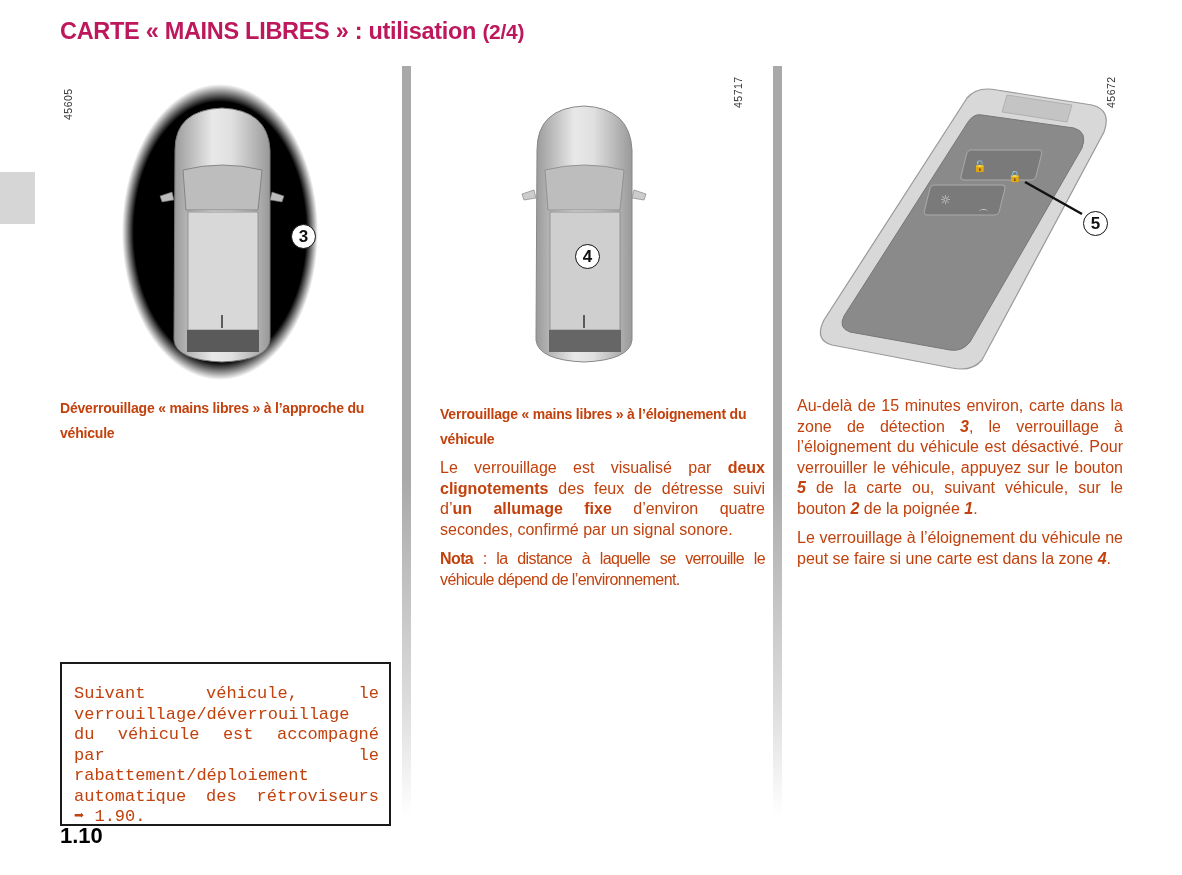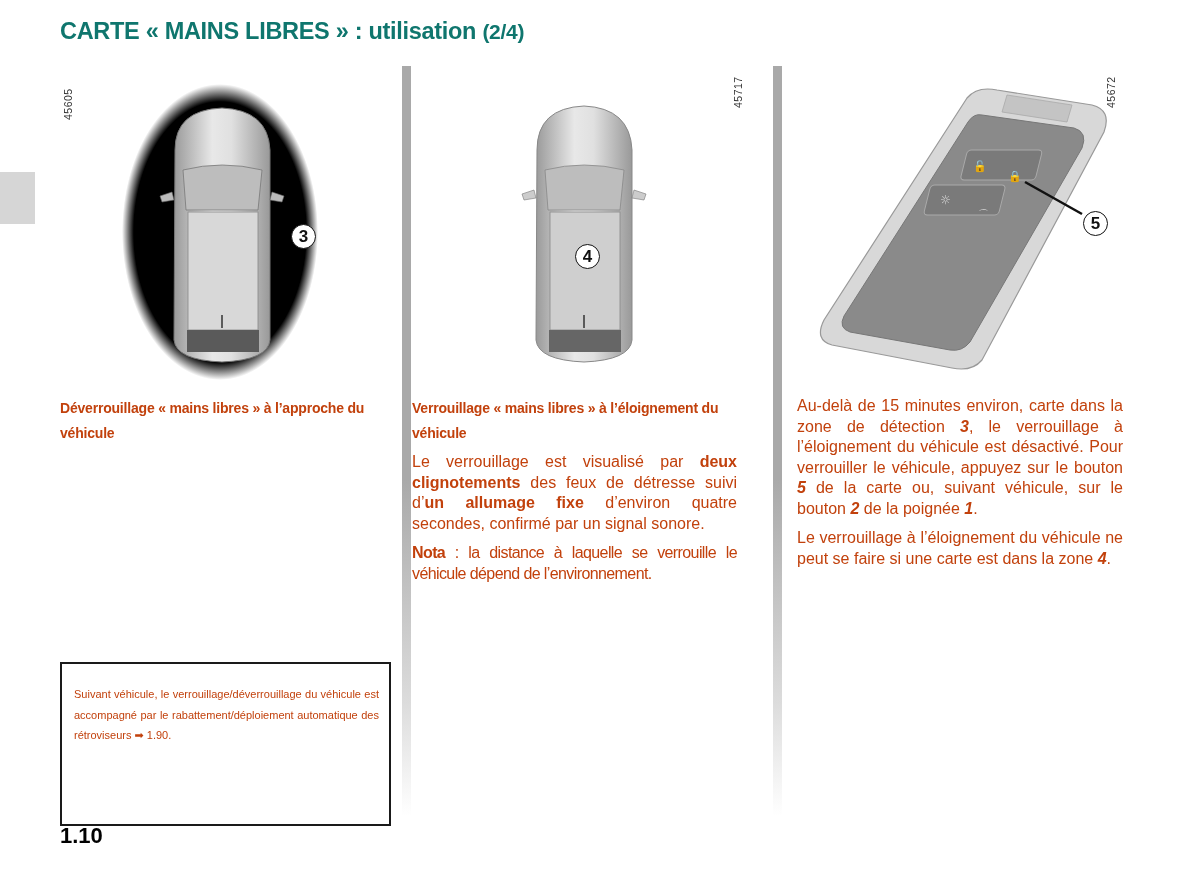--- a/index.html
+++ b/index.html
@@ -1,36 +1,36 @@
 <!DOCTYPE html>
 <html><head>
 <meta charset="utf-8">
 <style>
   html, body { margin:0; padding:0; background:#ffffff; }
   body { width:1182px; height:875px; position:relative; overflow:hidden;
          font-family:"Liberation Sans", sans-serif; color:#1a1a1a; }
   .title { position:absolute; left:60px; top:18px; font-size:23.5px; font-weight:bold;
-           letter-spacing:-0.3px; color:#0f766e; white-space:nowrap; }
+           letter-spacing:-0.3px; color:#be185d; white-space:nowrap; }
   .title .sub { font-size:21px; }
   .side-tab { position:absolute; left:0; top:172px; width:35px; height:52px; background:#d6d6d6; }
   .divider { position:absolute; top:66px; width:9px; height:750px;
              background:linear-gradient(to bottom,#a9a9a9 0%,#a9a9a9 55%,#dcdcdc 85%,#ffffff 100%); }
   .figref { position:absolute; font-size:10.5px; color:#333; transform:rotate(-90deg);
             transform-origin:left top; white-space:nowrap; letter-spacing:0.5px; }
   .callout { position:absolute; width:23px; height:23px; border-radius:50%; background:#fff;
              border:1.5px solid #111; font-weight:bold; font-size:17px; line-height:23px;
              text-align:center; color:#111; box-sizing:content-box; }
   .col { position:absolute; top:396px; }
   h2 { margin:0 0 6px 0; font-size:14px; line-height:25px; font-weight:bold; color:#c2410c;
        letter-spacing:-0.2px; }
   p { margin:0 0 9px 0; font-size:16px; line-height:20.5px; text-align:justify; color:#c2410c; }
   p b, p i { font-weight:bold; }
   .note-box { position:absolute; left:60px; top:662px; width:305px; height:140px;
               border:2.5px solid #1a1a1a; padding:20px 10px 0 12px; }
-  .note-box p { font-size:11px; line-height:20.5px; }
+  .note-box p { font-size:17px; line-height:20.5px;font-family:Liberation Mono, monospace; }
   .page-num { position:absolute; left:60px; top:823px; font-size:22px; font-weight:bold; color:#000000; }
   svg { display:block; }
 </style>
 </head>
 <body>
 
 <div class="title">
   <span>CARTE « MAINS LIBRES » : utilisation</span>
   <span class="sub">(2/4)</span>
 </div>
@@ -108,21 +108,21 @@
 </div>
 
 <div class="col" style="left:60px;width:323px;">
   <h2>Déverrouillage « mains libres » à l’approche du véhicule</h2>
 </div>
 
 <div class="note-box">
   <p><span>Suivant véhicule, le verrouillage/déverrouillage du véhicule est accompagné par le rabattement/déploiement automatique des rétroviseurs </span><span>➡</span><span> 1.90.</span></p>
 </div>
 
-<div class="col" style="left:412px;width:325px;">
+<div class="col" style="left:440px;width:325px;margin-top:6px;">
   <h2>Verrouillage « mains libres » à l’éloignement du véhicule</h2>
   <p><span>Le verrouillage est visualisé par </span><b>deux clignotements</b><span> des feux de détresse suivi d’</span><b>un allumage fixe</b><span> d’environ quatre secondes, confirmé par un signal sonore.</span></p>
   <p style="letter-spacing:-0.6px;"><b>Nota</b><span> : la distance à laquelle se verrouille le véhicule dépend de l’environnement.</span></p>
 </div>
 
 <div class="col" style="left:797px;width:326px;">
   <p><span>Au-delà de 15 minutes environ, carte dans la zone de détection </span><i>3</i><span>, le verrouillage à l’éloignement du véhicule est désactivé. Pour verrouiller le véhicule, appuyez sur le bouton </span><i>5</i><span> de la carte ou, suivant véhicule, sur le bouton </span><i>2</i><span> de la poignée </span><i>1</i><span>.</span></p>
   <p><span>Le verrouillage à l’éloignement du véhicule ne peut se faire si une carte est dans la zone </span><i>4</i><span>.</span></p>
 </div>
 

